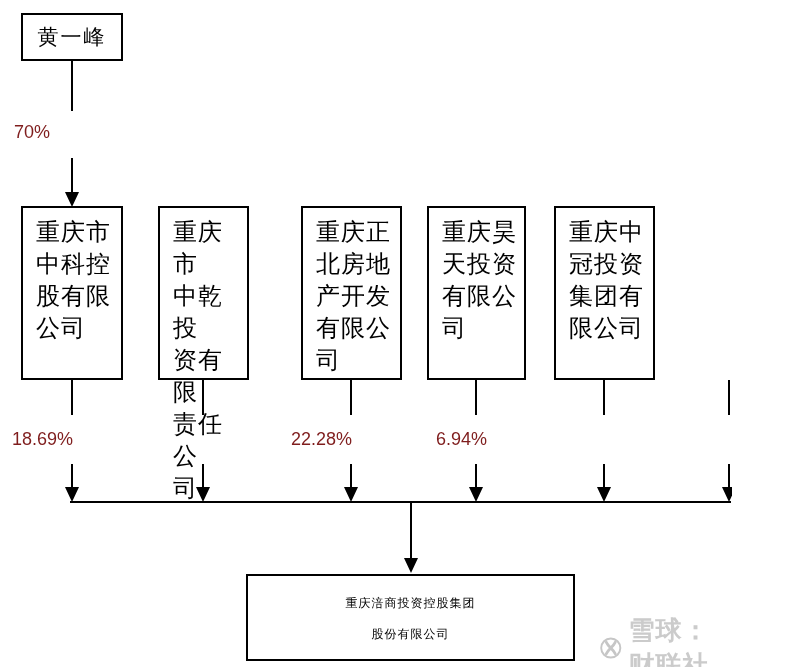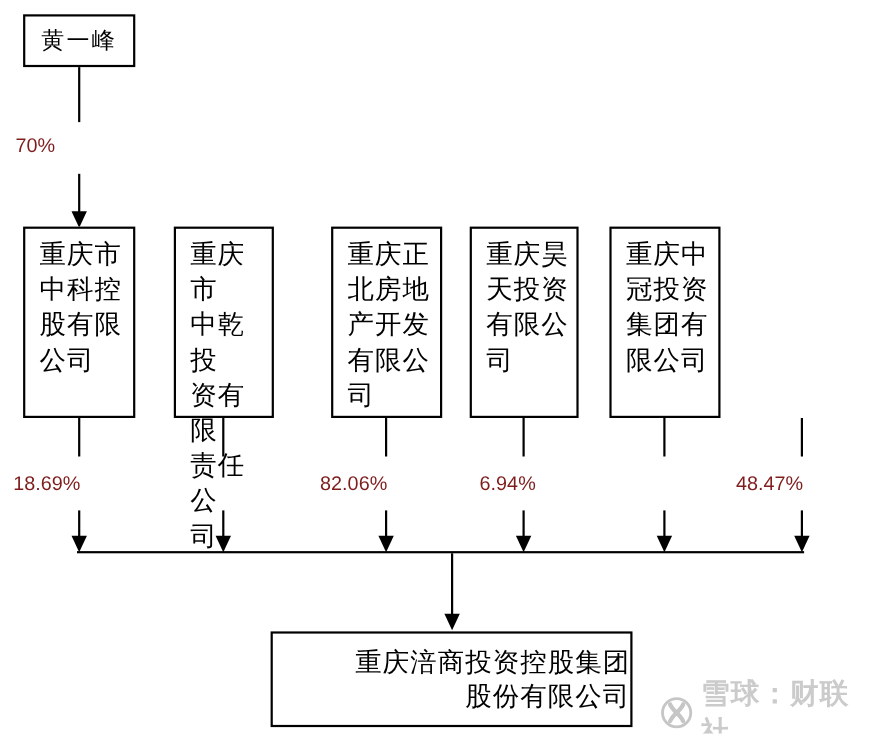--- a/index.html
+++ b/index.html
@@ -1,39 +1,38 @@
 <!DOCTYPE html>
 <html><head>
 <meta charset="utf-8">
 <style>
   html,body { margin:0; padding:0; background:#ffffff; }
   .canvas {
     position:relative; width:732px; height:667px; background:#ffffff;
     overflow:hidden;
     font-family:"Liberation Serif", serif;
     color:#000;
-    padding-left:44px;
   }
   .box {
     position:absolute; box-sizing:border-box;
     border:2px solid #000; background:#ffffff;
   }
   .box-text {
     padding:8px 4px 0 13px;
     font-size:24px; line-height:32px;
     white-space:pre-line; letter-spacing:1px;
   }
   .root-text {
     width:100%; height:100%;
     display:flex; align-items:center; justify-content:center;
     font-size:21px; letter-spacing:2px;
   }
   .company-text {
-    padding-top:12px; text-align:right;
-    font-size:24px; line-height:31px; white-space:pre-line;
+    padding-top:12px; text-align:center;
+    font-size:12px; line-height:31px; white-space:pre-line;
     letter-spacing:1px;
   }
   .vline { position:absolute; width:2px; background:#000; }
   .hline { position:absolute; height:2px; background:#000; }
   .arrow-down {
     position:absolute; width:0; height:0;
     border-left:7px solid transparent;
     border-right:7px solid transparent;
     border-top:15px solid #000;
   }
@@ -90,21 +89,21 @@
   <div class="arrow-down" style="left:196px;top:487px"></div>
 
   <div class="box" style="left:301px;top:206px;width:101px;height:174px">
     <div class="box-text">重庆正
 北房地
 产开发
 有限公
 司</div>
   </div>
   <div class="vline" style="left:350px;top:380px;height:35px"></div>
-  <div class="pct" style="left:291px;top:429px">82.06%</div>
+  <div class="pct" style="left:291px;top:429px">22.28%</div>
   <div class="vline" style="left:350px;top:464px;height:26px"></div>
   <div class="arrow-down" style="left:344px;top:487px"></div>
 
   <div class="box" style="left:427px;top:206px;width:99px;height:174px">
     <div class="box-text">重庆昊
 天投资
 有限公
 司</div>
   </div>
   <div class="vline" style="left:475px;top:380px;height:35px"></div>
@@ -116,21 +115,20 @@
     <div class="box-text">重庆中
 冠投资
 集团有
 限公司</div>
   </div>
   <div class="vline" style="left:603px;top:380px;height:35px"></div>
   <div class="vline" style="left:603px;top:464px;height:26px"></div>
   <div class="arrow-down" style="left:597px;top:487px"></div>
 
   <div class="vline" style="left:728px;top:380px;height:35px"></div>
-  <div class="pct" style="left:669px;top:429px">48.47%</div>
   <div class="vline" style="left:728px;top:464px;height:26px"></div>
   <div class="arrow-down" style="left:722px;top:487px"></div>
 
   <div class="hline" style="left:70px;top:501px;width:661px"></div>
   <div class="vline" style="left:410px;top:503px;height:56px"></div>
   <div class="arrow-down" style="left:404px;top:558px"></div>
 
   <div class="box" style="left:246px;top:574px;width:329px;height:87px">
     <div class="company-text">重庆涪商投资控股集团
 股份有限公司</div>

